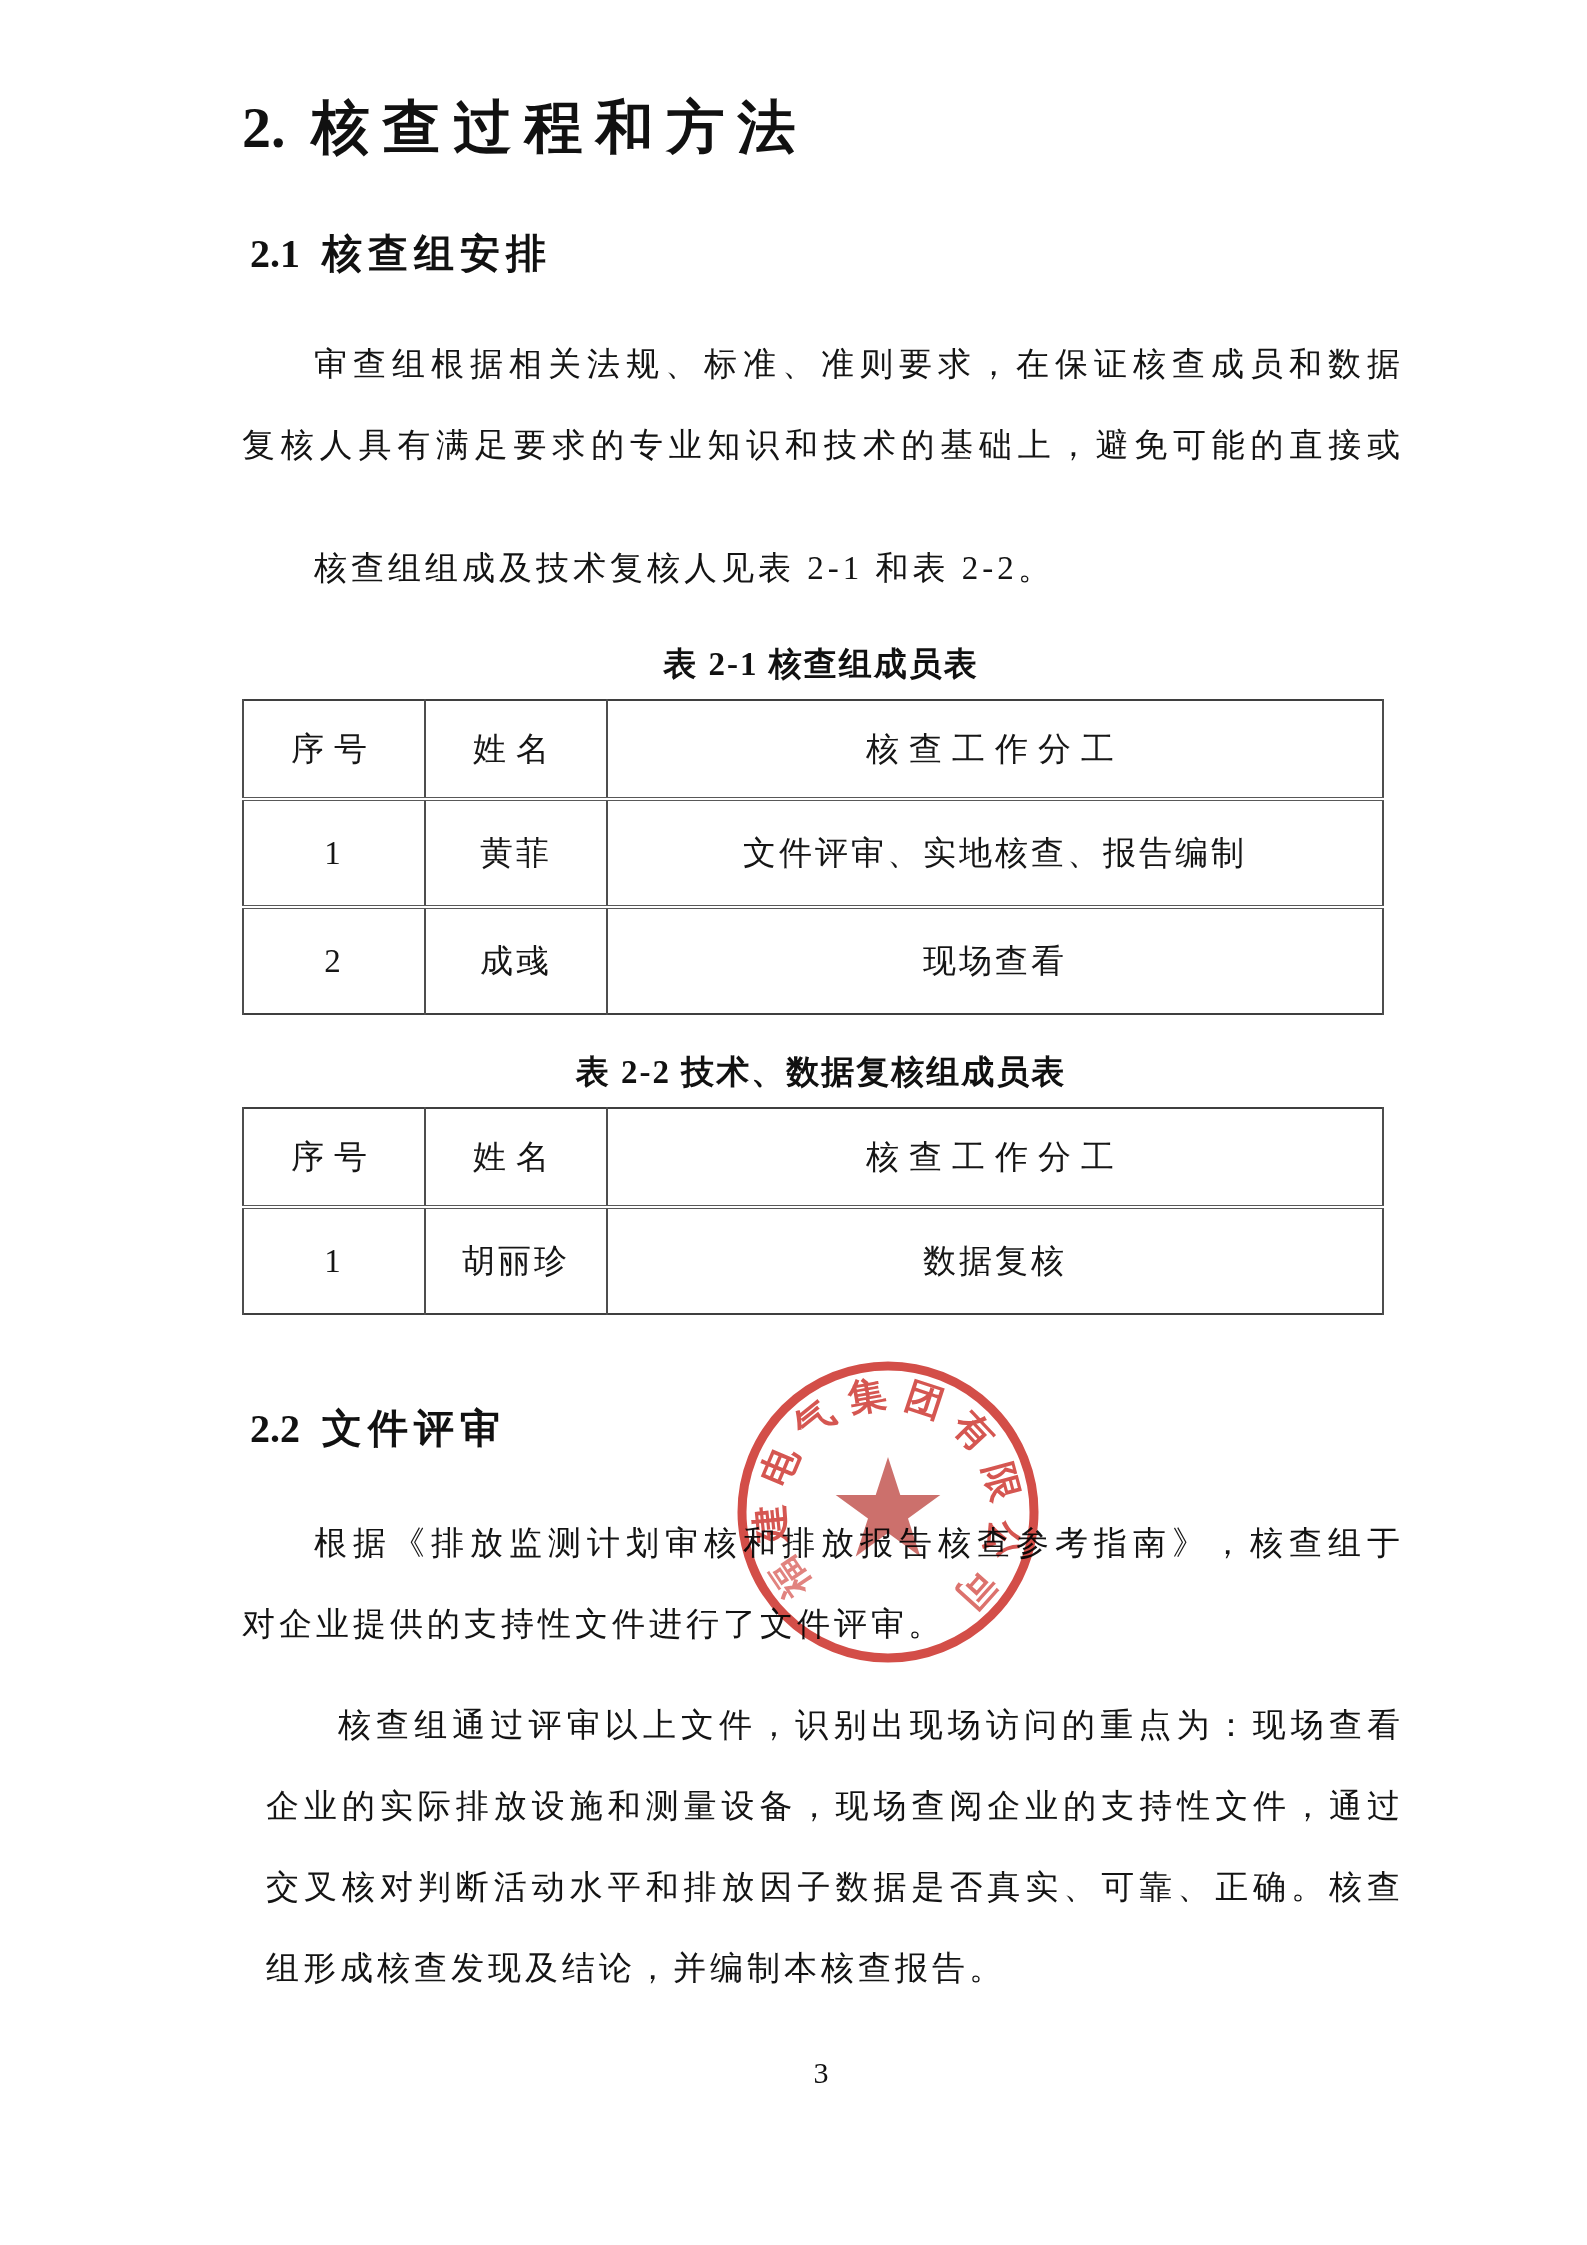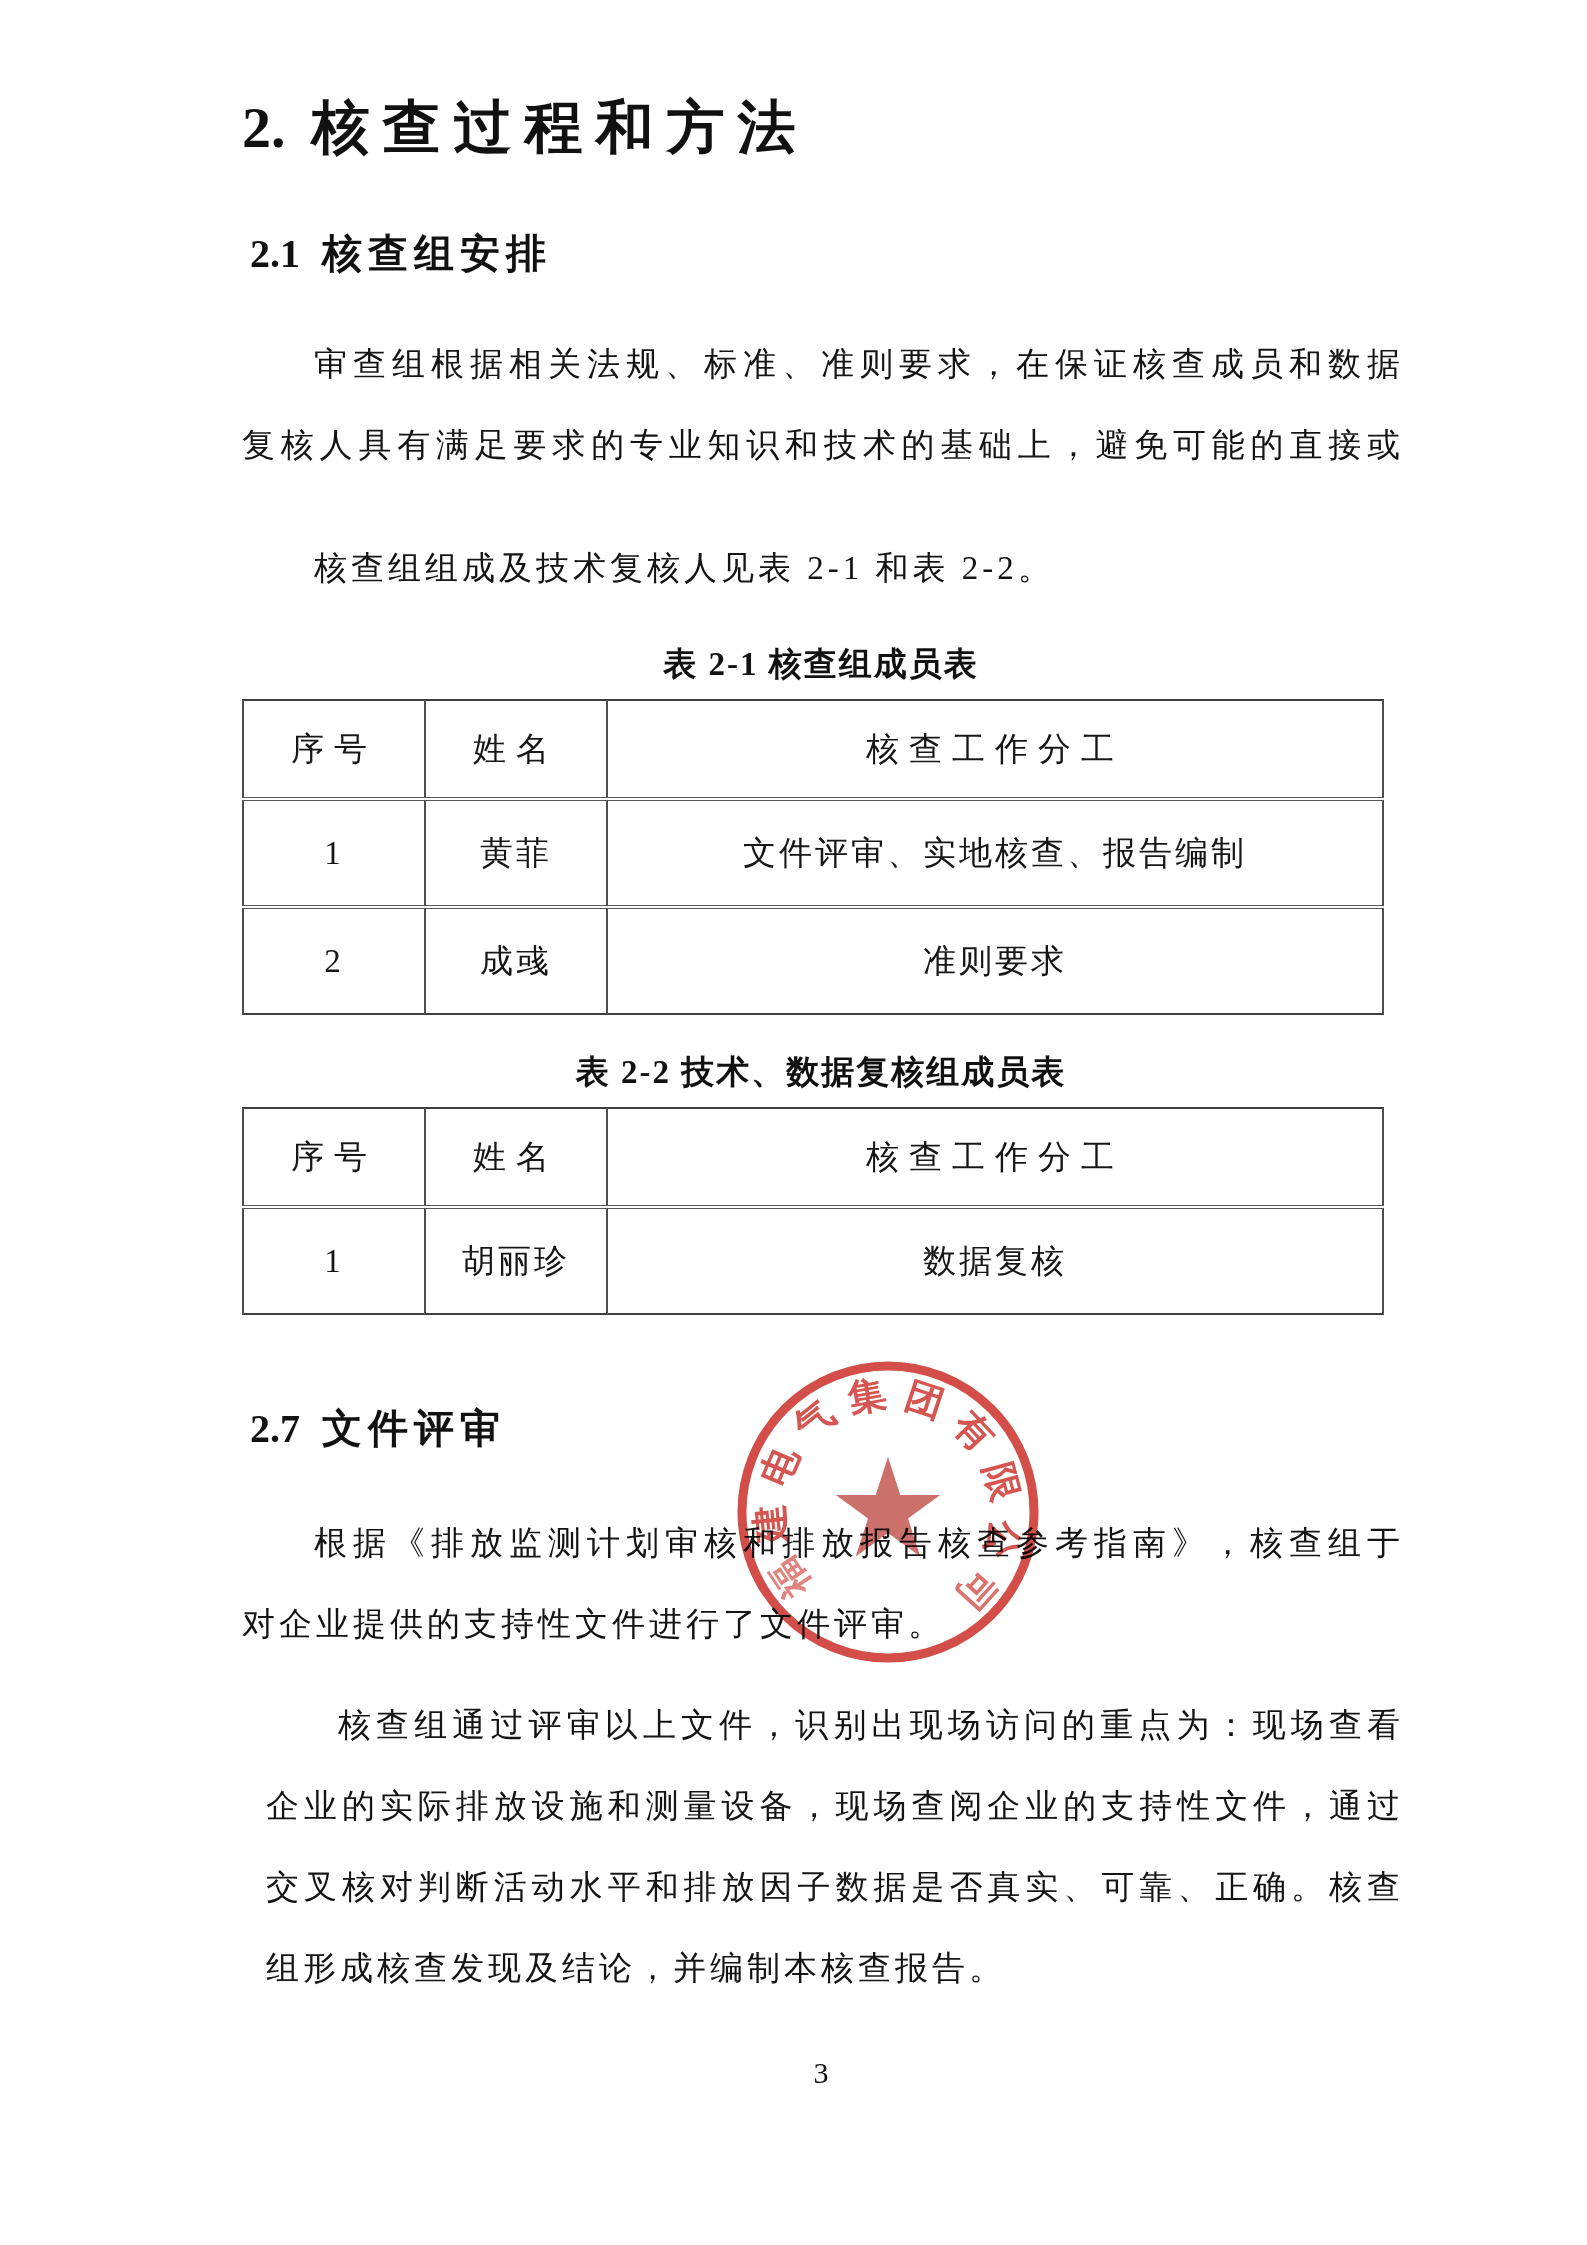--- a/index.html
+++ b/index.html
@@ -92,21 +92,21 @@
       <td>核查工作分工</td>
     </tr>
     <tr class="data">
       <td>1</td>
       <td>黄菲</td>
       <td>文件评审、实地核查、报告编制</td>
     </tr>
     <tr class="data">
       <td>2</td>
       <td>成彧</td>
-      <td>准则要求</td>
+      <td>现场查看</td>
     </tr>
   </tbody>
     </table>
 
   <div class="tbl-caption c2">表 2-2 技术、数据复核组成员表</div>
 
   <table class="members">
     <colgroup>
         <col style="width:182px">
         <col style="width:182px">
@@ -119,21 +119,21 @@
       <td>核查工作分工</td>
     </tr>
     <tr class="data">
       <td>1</td>
       <td>胡丽珍</td>
       <td>数据复核</td>
     </tr>
   </tbody>
     </table>
 
-  <h2 class="h2 second"><span class="num">2.7</span><span>文件评审</span></h2>
+  <h2 class="h2 second"><span class="num">2.2</span><span>文件评审</span></h2>
 
   <div class="para p3">
     <div class="ln jl ind">根据《排放监测计划审核和排放报告核查参考指南》，核查组于</div>
     <div class="ln">对企业提供的支持性文件进行了文件评审。</div>
   </div>
 
   <div class="para p4">
     <div class="ln jl ind">核查组通过评审以上文件，识别出现场访问的重点为：现场查看</div>
     <div class="ln jl">企业的实际排放设施和测量设备，现场查阅企业的支持性文件，通过</div>
     <div class="ln jl">交叉核对判断活动水平和排放因子数据是否真实、可靠、正确。核查</div>

